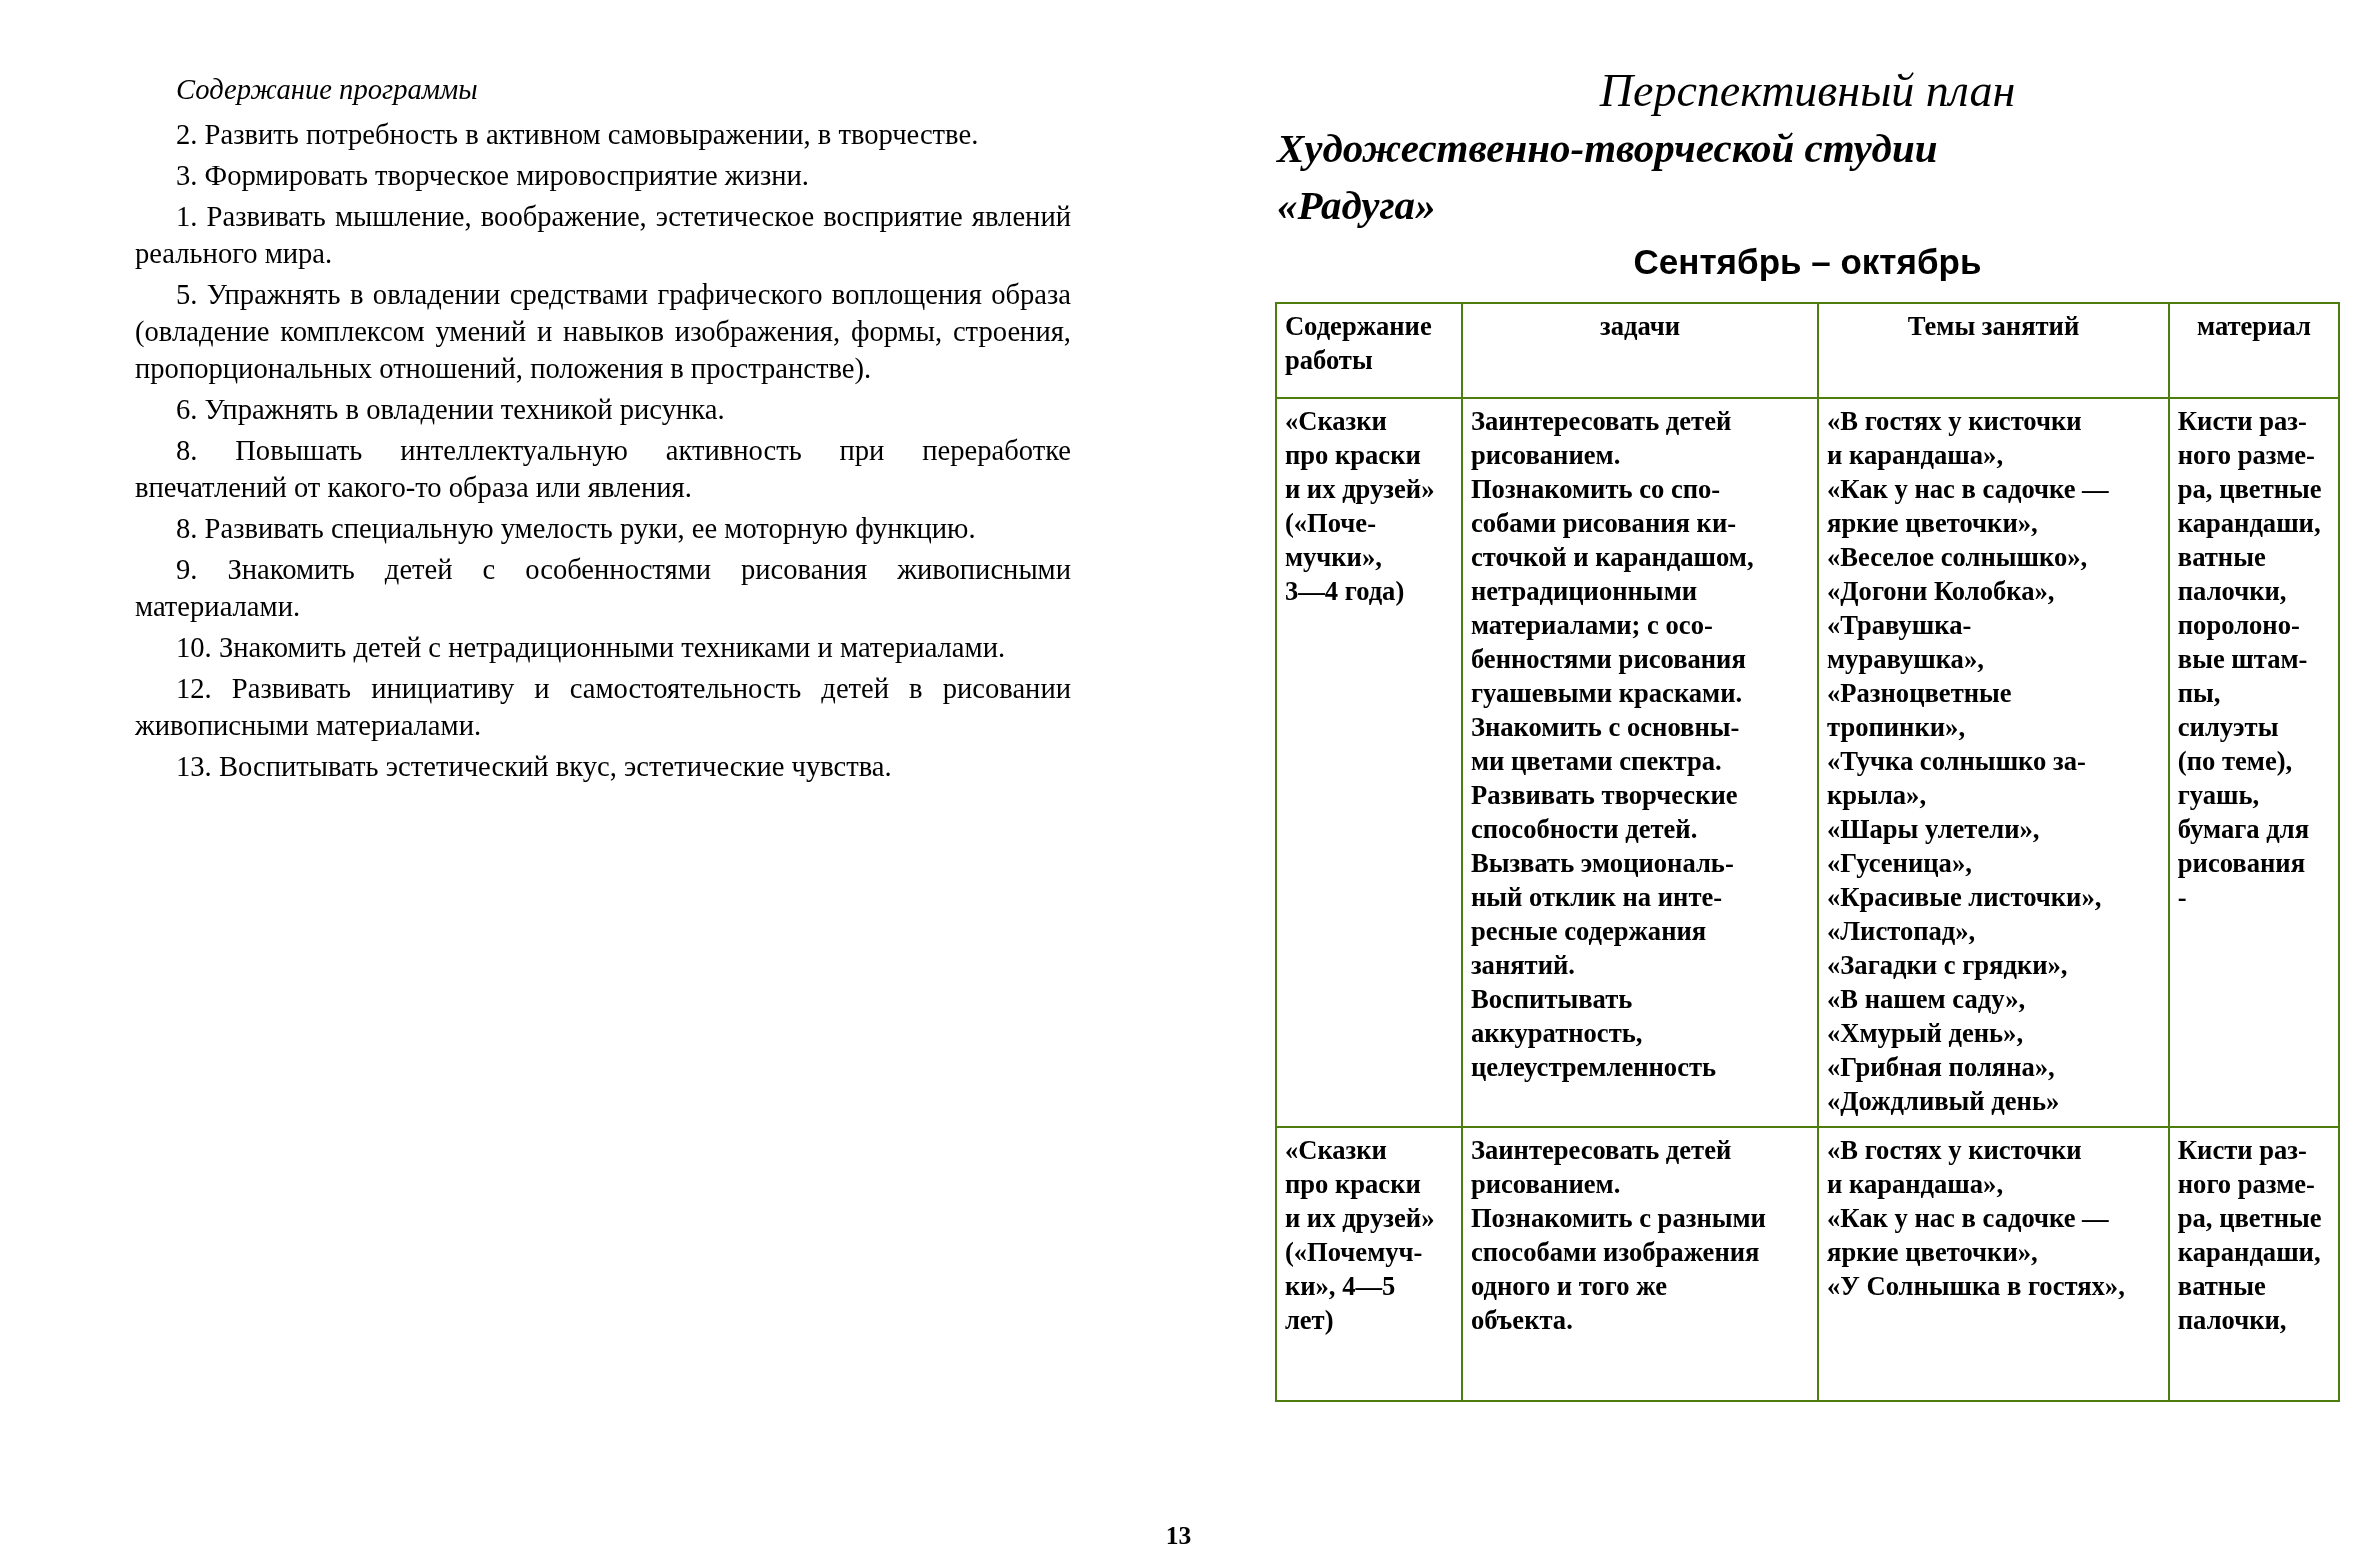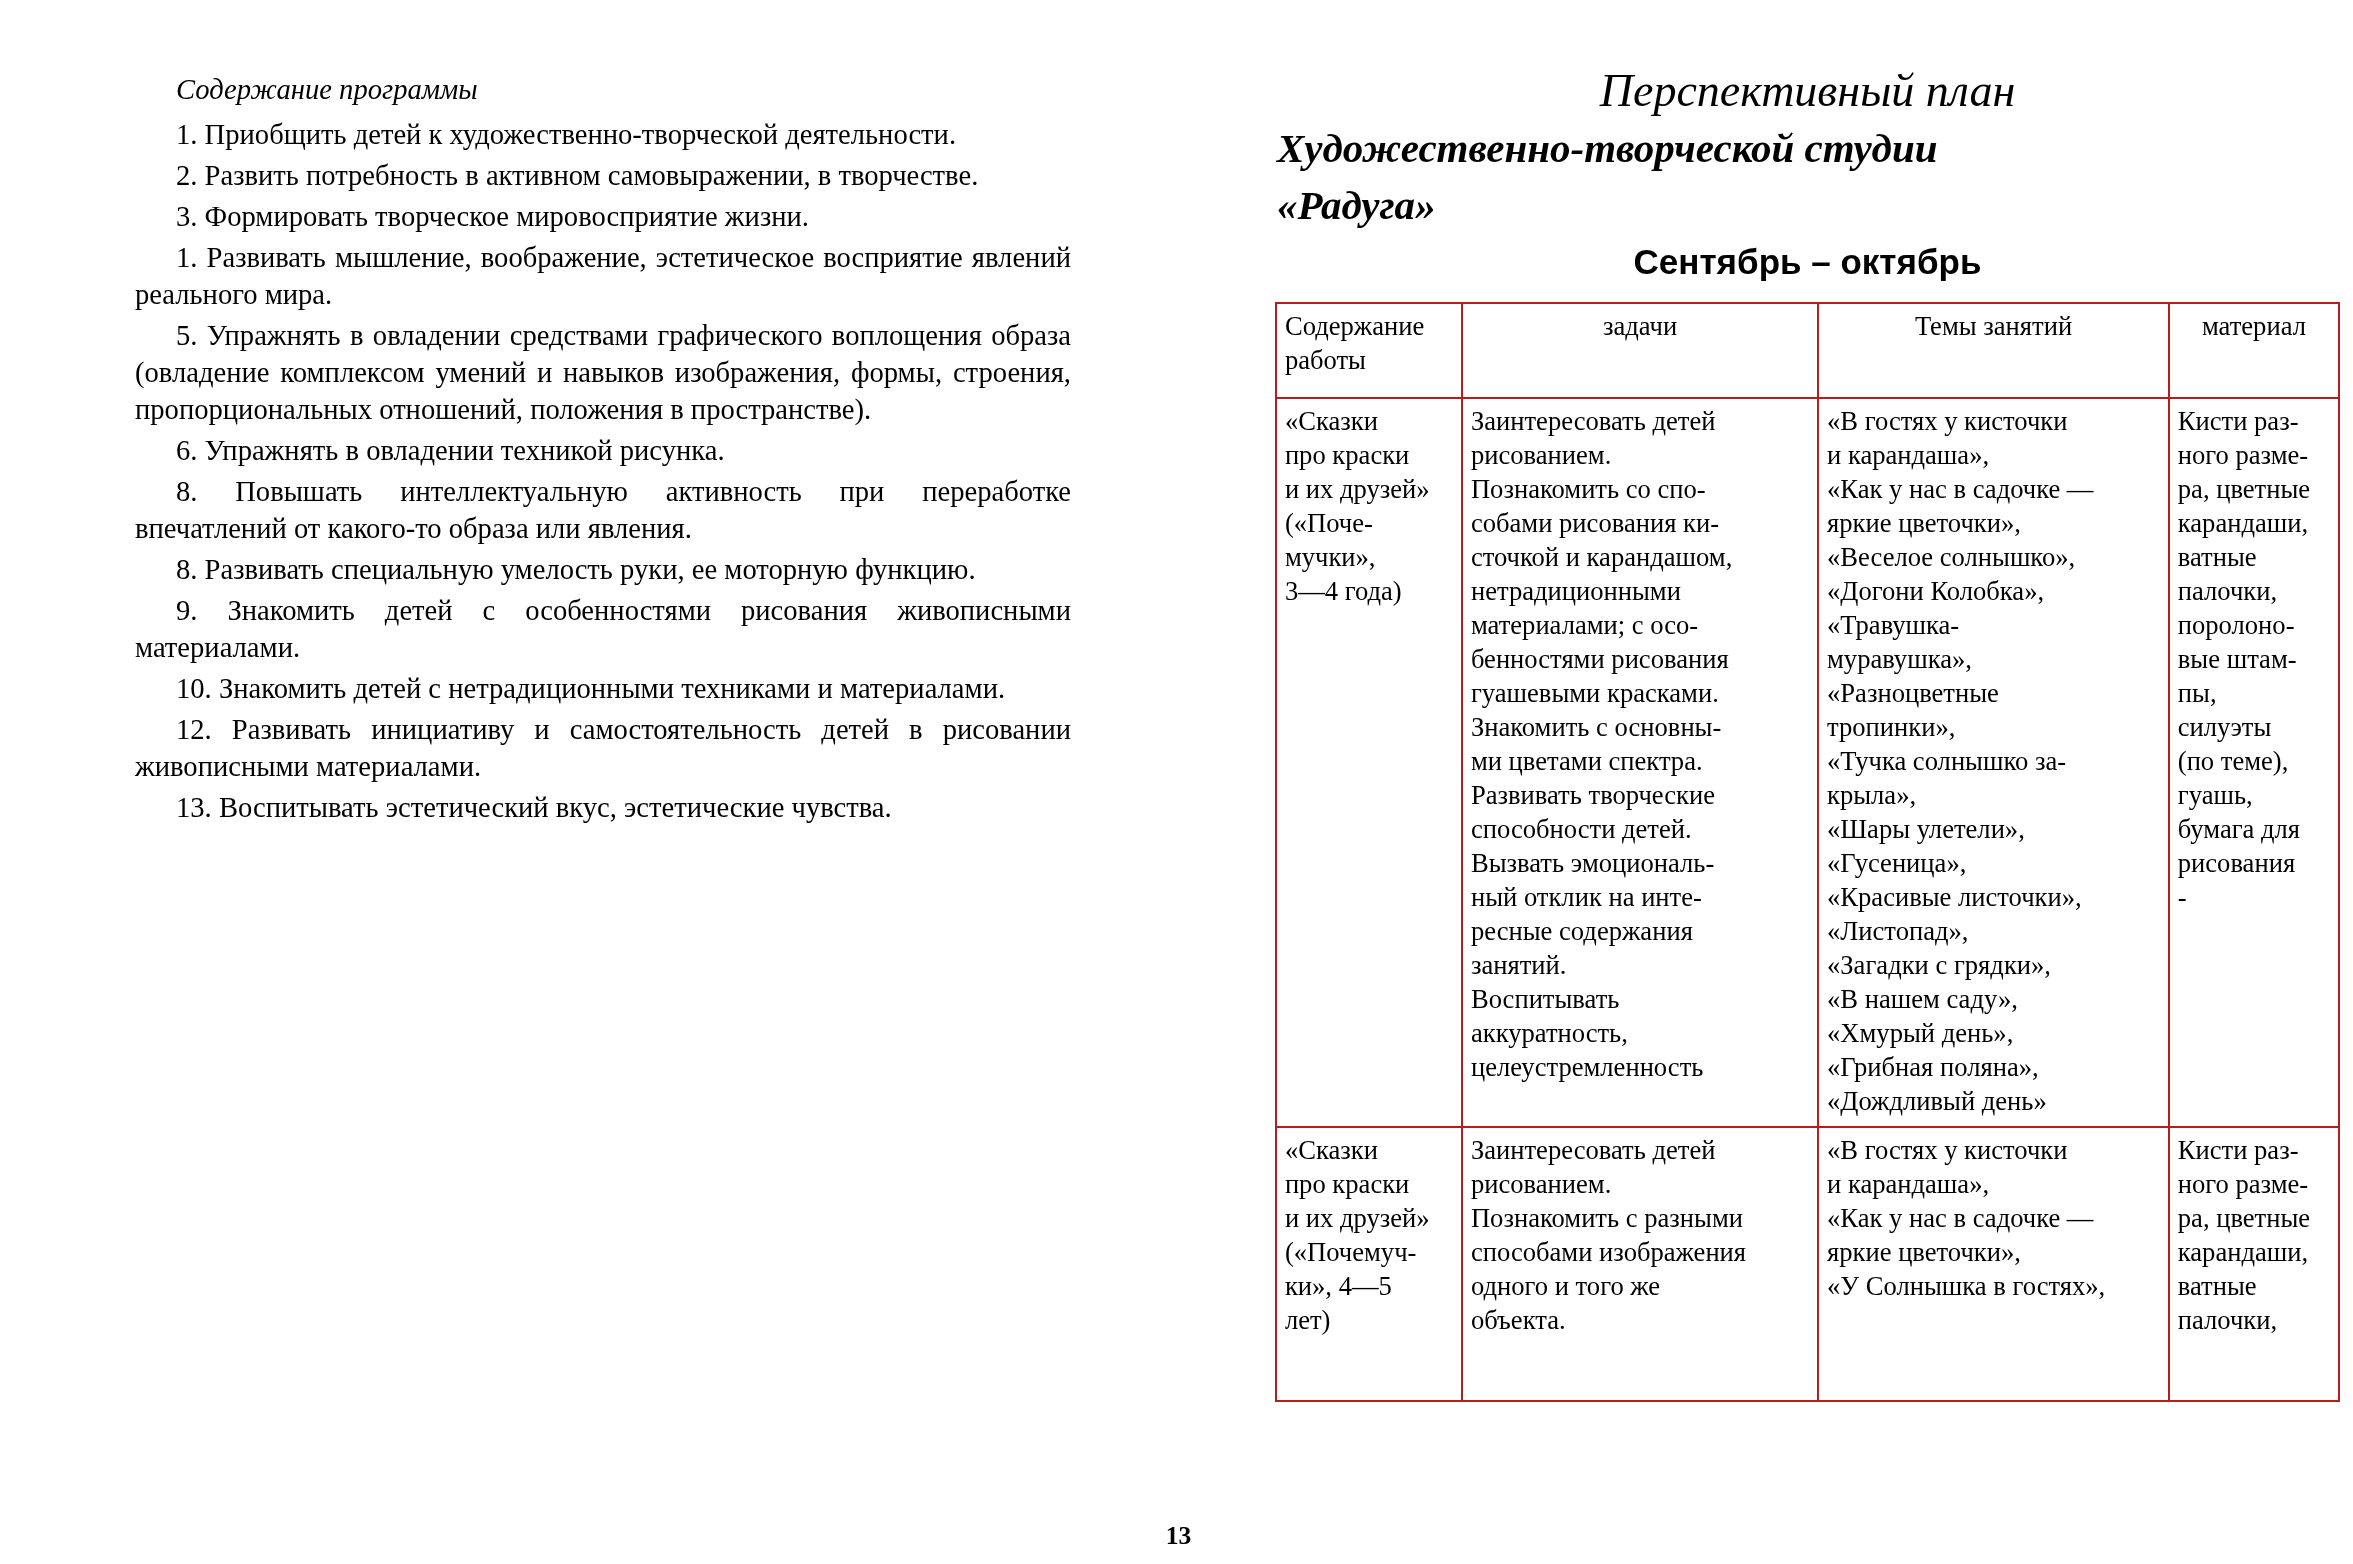--- a/index.html
+++ b/index.html
@@ -62,27 +62,27 @@
     text-align: center;
     margin-bottom: 13px;
   }
 
   table.plan-table {
     border-collapse: collapse;
     width: 100%;
     table-layout: fixed;
   }
   .plan-table th, .plan-table td {
-    border: 2px solid #b91c1c;
+    border: 2px solid #4d7c0f;
     vertical-align: top;
     font-size: 26.6px;
     line-height: 34px;
     padding: 4.9px 7.9px 7.9px 7.9px;
     white-space: pre-line;
-    font-weight: normal;
+    font-weight: bold;
   }
   .plan-table th { text-align: center; height: 95px; }
   .plan-table th.col-content { text-align: left; }
   .plan-table td { text-align: left; }
   .plan-table tr.row-2 td { height: 274px; }
   .materials-cell { padding-right: 3.9px; }
 
   
   .page-number {
     position: absolute;
@@ -94,21 +94,20 @@
     font-weight: bold;
   }
 </style>
 </head>
 <body>
 
 <div class="page">
 
   <div class="program-col">
     <p class="program-heading">Содержание программы</p>
-    <p class="program-item">1. Приобщить детей к художественно-творческой деятельности.</p>
     <p class="program-item">2. Развить потребность в активном самовыражении, в творчестве.</p>
     <p class="program-item">3. Формировать творческое мировосприятие жизни.</p>
     <p class="program-item">1. Развивать мышление, воображение, эстетическое восприятие явлений реального мира.</p>
     <p class="program-item">5. Упражнять в овладении средствами графического воплощения образа (овладение комплексом умений и навыков изображения, формы, строения, пропорциональных отношений, положения в пространстве).</p>
     <p class="program-item">6. Упражнять в овладении техникой рисунка.</p>
     <p class="program-item">8. Повышать интеллектуальную активность при переработке впечатлений от какого-то образа или явления.</p>
     <p class="program-item">8. Развивать специальную умелость руки, ее моторную функцию.</p>
     <p class="program-item">9. Знакомить детей с особенностями рисования живописными материалами.</p>
     <p class="program-item">10. Знакомить детей с нетрадиционными техниками и материалами.</p>
     <p class="program-item">12. Развивать инициативу и самостоятельность детей в рисовании живописными материалами.</p>

